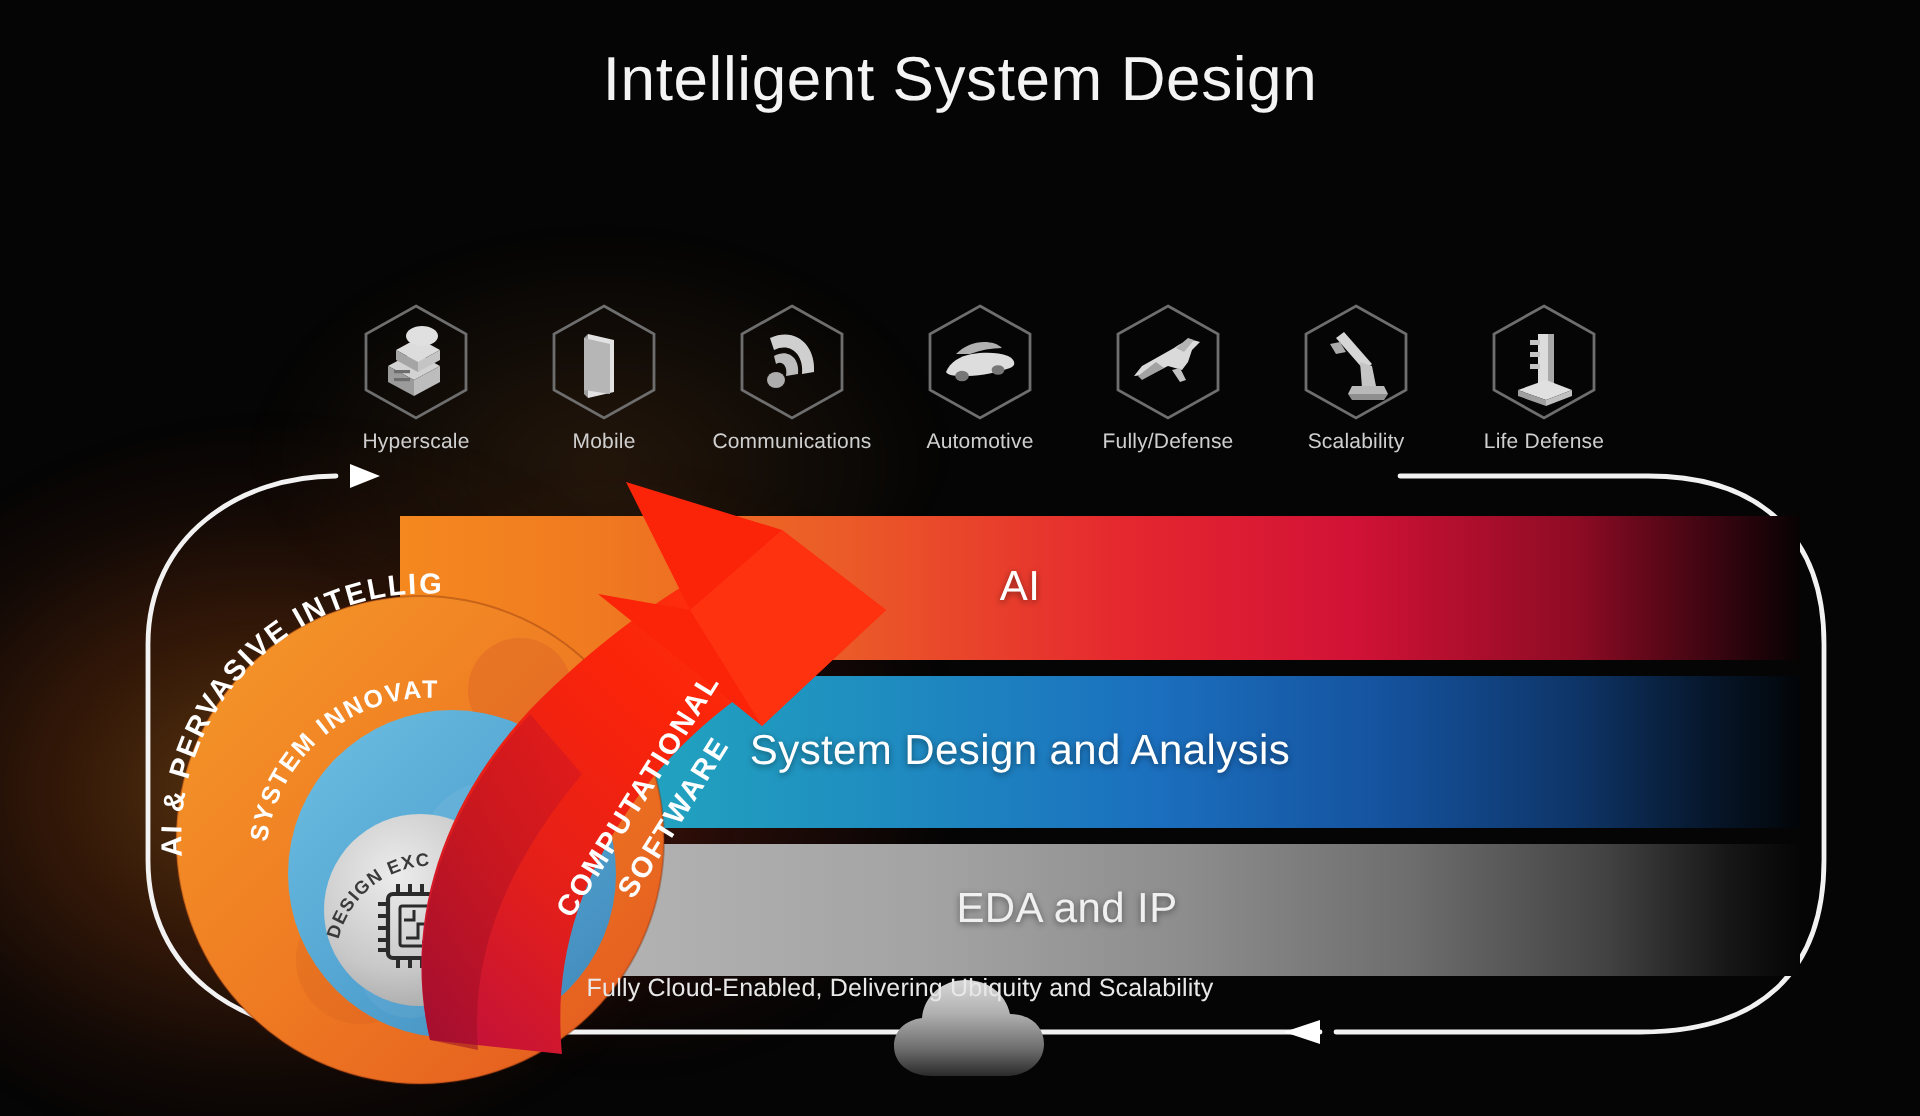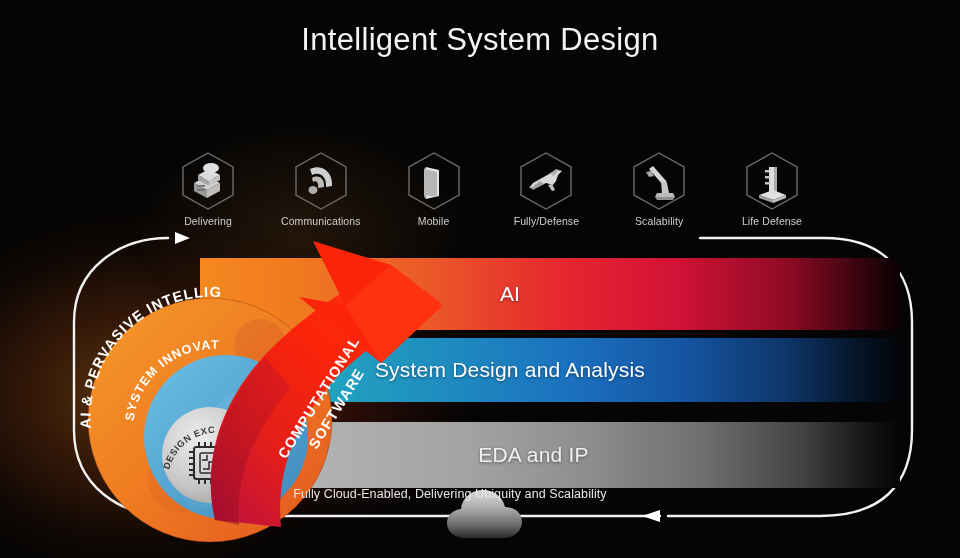--- a/index.html
+++ b/index.html
@@ -73,21 +73,21 @@
     text-shadow:0 1px 3px rgba(0,0,0,.45);
   }
   #bar-ai {
     top:258px; height:72px;
     background:linear-gradient(90deg,
       #f5881f 0%, #f07a20 14%, #eb5a28 32%, #e5272f 52%,
       #d21236 68%, #8e0b24 84%, #3a0510 94%, #070203 100%);
     justify-content:center;
   }
   #bar-sda {
-    top:338px; height:64px;
+    top:338px; height:76px;
     background:linear-gradient(90deg,
       #25b5c4 0%, #22a8bf 14%, #1f8dc0 34%, #1b6fbe 54%,
       #15539f 70%, #0e3568 84%, #061528 94%, #020508 100%);
   }
   #bar-eda {
     top:422px; height:66px;
     background:linear-gradient(90deg,
       #b8b8b8 0%, #b2b2b2 16%, #a3a3a3 38%, #8d8d8d 56%,
       #6e6e6e 72%, #434343 86%, #161616 95%, #050505 100%);
   }
@@ -156,47 +156,59 @@
           <path d="M14 32v8l13 7v-8z" fill="#9b9b9b"></path>
           <path d="M40 32v8l-13 7v-8z" fill="#bdbdbd"></path>
           <path d="M18 24l11-6 11 6-11 6z" fill="#dcdcdc"></path>
           <path d="M18 24v5l11 6v-5z" fill="#a5a5a5"></path>
           <path d="M40 24v5l-11 6v-5z" fill="#c4c4c4"></path>
           <ellipse cx="31" cy="17" rx="8" ry="5" fill="#e0e0e0"></ellipse>
           <rect x="17" y="34" width="8" height="1.6" fill="#6d6d6d"></rect>
           <rect x="17" y="38" width="8" height="1.6" fill="#6d6d6d"></rect>
         </svg>
       </div>
-      <div class="market-label">Delivering</div>
+      <div class="market-label">Hyperscale</div>
+    </div>
+
+    <div class="market">
+      <div class="hexwrap">
+        <svg width="56" height="60" viewBox="0 0 56 60">
+          <polygon points="28,2 53,16 53,44 28,58 3,44 3,16" fill="none" stroke="#6e6e6e" stroke-width="1.4"></polygon>
+          <path d="M20 16l13 3v26l-13 3z" fill="#e2e2e2"></path>
+          <path d="M20 16l-2 2v28l2 2z" fill="#9d9d9d"></path>
+          <path d="M18 18l13 3v25l-13-2z" fill="#b6b6b6"></path>
+        </svg>
+      </div>
+      <div class="market-label">Mobile</div>
     </div>
 
     <div class="market">
       <div class="hexwrap">
         <svg width="56" height="60" viewBox="0 0 56 60">
           <polygon points="28,2 53,16 53,44 28,58 3,44 3,16" fill="none" stroke="#6e6e6e" stroke-width="1.4"></polygon>
           <path d="M17 18c13-6 23 4 22 17l-6 1c1-10-6-16-14-12z" fill="#cfcfcf"></path>
           <path d="M19 27c7-4 13 1 12 9l-6 1c1-5-2-8-5-6z" fill="#bcbcbc"></path>
           <ellipse cx="20" cy="39" rx="4.5" ry="4" fill="#adadad"></ellipse>
         </svg>
       </div>
       <div class="market-label">Communications</div>
     </div>
 
     <div class="market">
       <div class="hexwrap">
         <svg width="56" height="60" viewBox="0 0 56 60">
           <polygon points="28,2 53,16 53,44 28,58 3,44 3,16" fill="none" stroke="#6e6e6e" stroke-width="1.4"></polygon>
-          <path d="M20 16l13 3v26l-13 3z" fill="#e2e2e2"></path>
-          <path d="M20 16l-2 2v28l2 2z" fill="#9d9d9d"></path>
-          <path d="M18 18l13 3v25l-13-2z" fill="#b6b6b6"></path>
-        </svg>
-      </div>
-      <div class="market-label">Mobile</div>
-    </div>
-
+          <path d="M11 35c2-5 7-8 13-9 6-1 13-1 18 1 4 2 4 5 1 6-6 2-14 4-21 4-6 0-10 0-11-2z" fill="#dddddd"></path>
+          <path d="M16 26c4-4 9-6 14-6 4 0 7 1 9 3-5 0-11 1-16 3z" fill="#b0b0b0"></path>
+          <ellipse cx="19" cy="37" rx="3.4" ry="2.6" fill="#777"></ellipse>
+          <ellipse cx="37" cy="34" rx="3.2" ry="2.4" fill="#777"></ellipse>
+        </svg>
+      </div>
+      <div class="market-label">Automotive</div>
+    </div>
 
     <div class="market">
       <div class="hexwrap">
         <svg width="56" height="60" viewBox="0 0 56 60">
           <polygon points="28,2 53,16 53,44 28,58 3,44 3,16" fill="none" stroke="#6e6e6e" stroke-width="1.4"></polygon>
           <path d="M44 20c-4-2-9 0-13 3L15 32l-4 5 9-1 8-4 7 2 3-4 2-6z" fill="#dadada"></path>
           <path d="M32 23l6-5 3 1-5 6z" fill="#b4b4b4"></path>
           <path d="M22 30l-9 7 2 2 11-6z" fill="#a2a2a2"></path>
           <path d="M30 34l4 6 3-1-3-6z" fill="#c2c2c2"></path>
         </svg>

